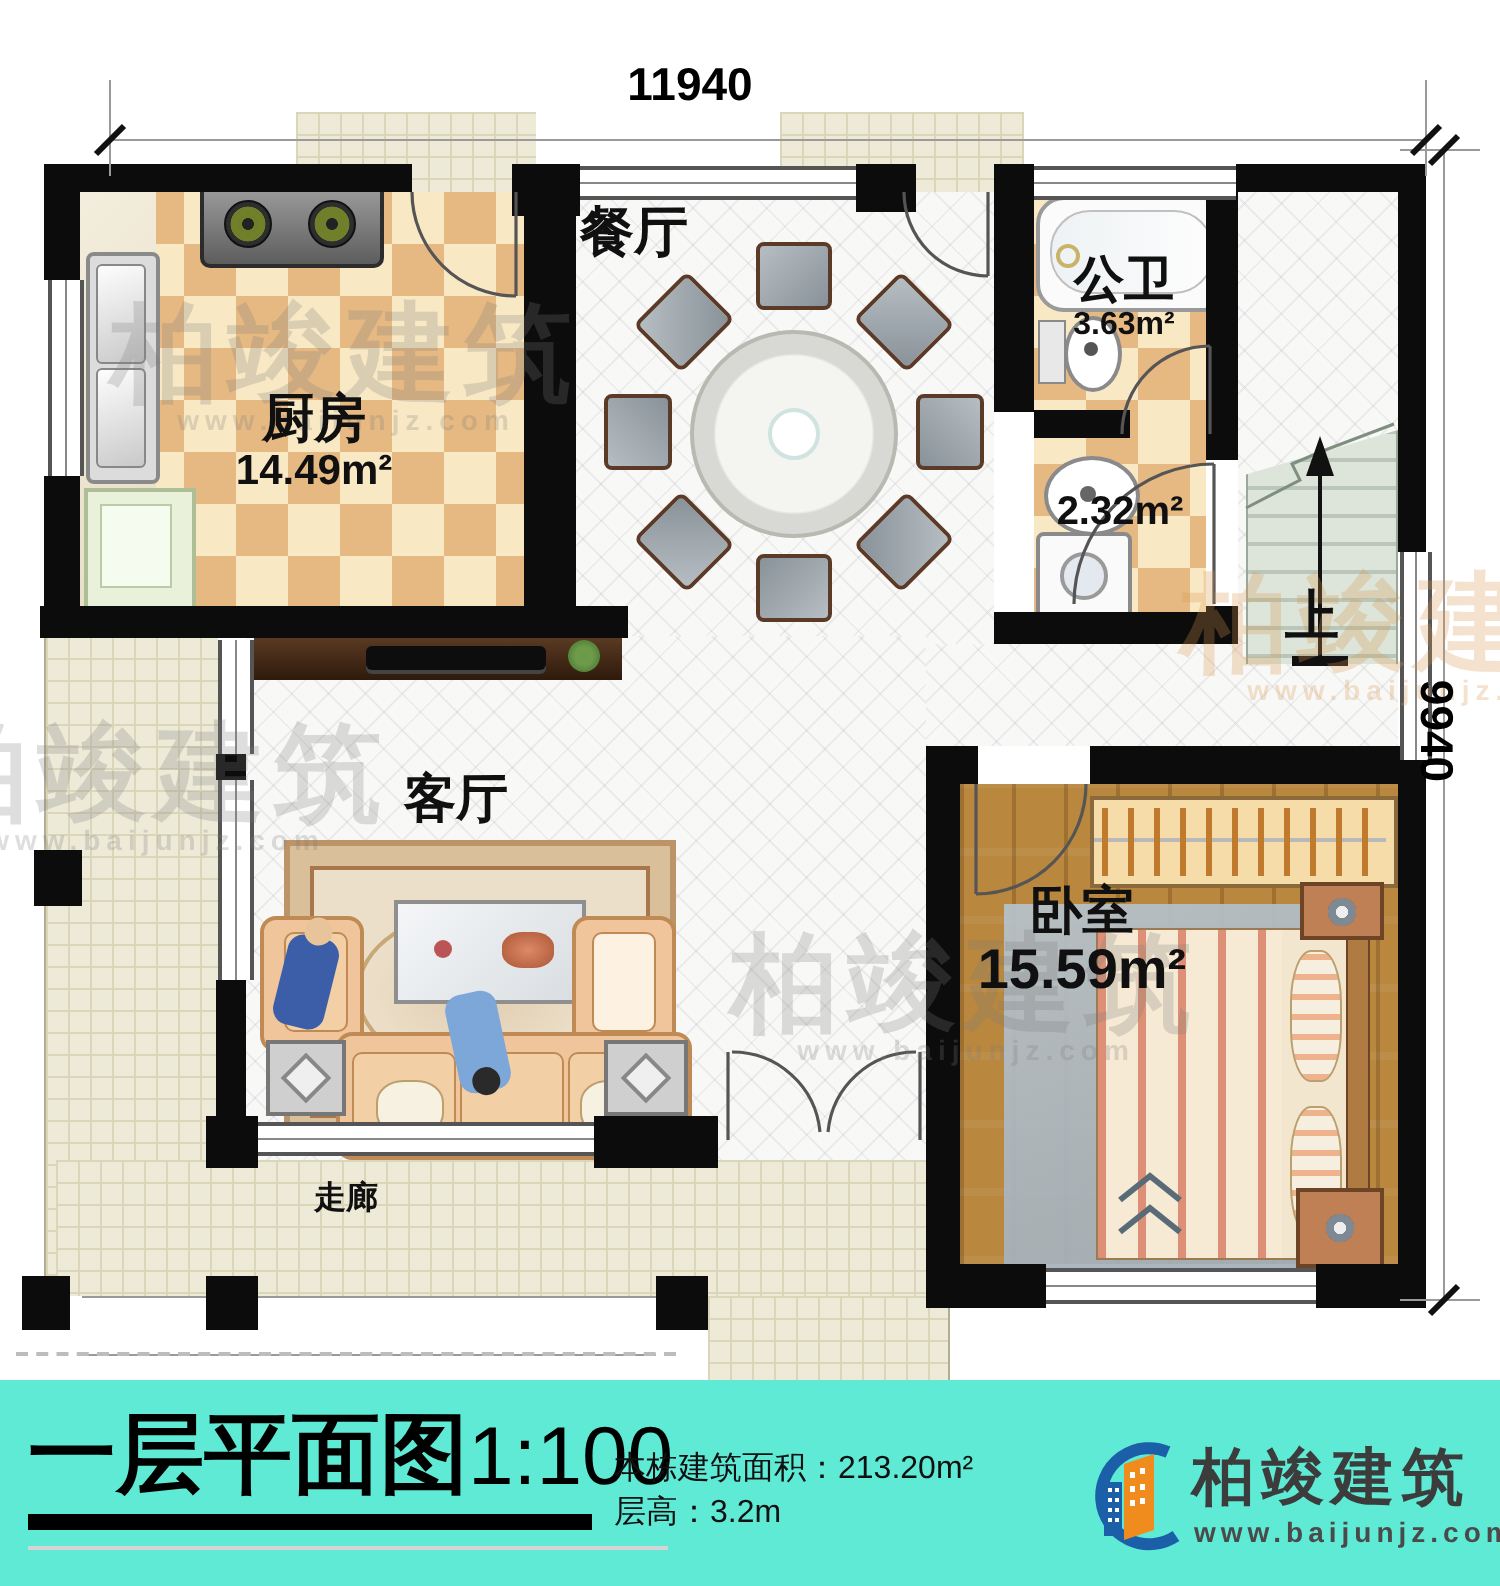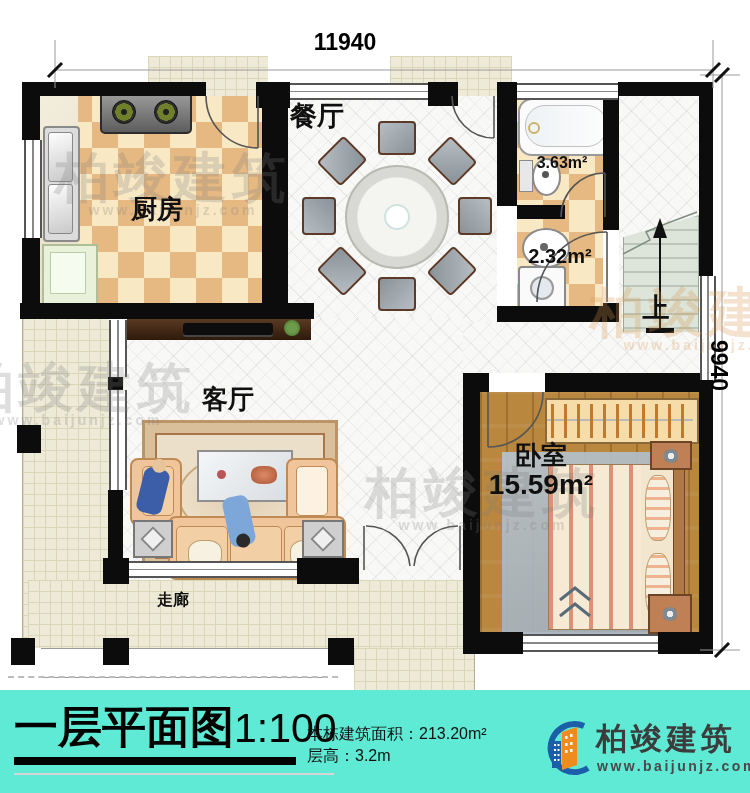--- a/index.html
+++ b/index.html
@@ -239,20 +239,22 @@
   </div>
   <div class="wm" style="left:590px;top:285px;color:rgba(215,150,80,.28)">
     <span class="t">柏竣建筑</span>
     <span class="u">www.baijunjz.com</span>
   </div>
 
   <div class="dim" style="left:290px;top:29px;width:110px">11940</div>
   <div class="dim" style="left:678px;top:352px;width:80px;transform:rotate(90deg)">9940</div>
   <div class="lbl" style="left:277px;top:102px;width:80px;font-size:27px">餐厅</div>
   <div class="lbl" style="left:92px;top:196px;width:130px;font-size:26px">厨房</div>
+  <div class="lbl" style="left:92px;top:225px;width:130px;font-size:21px">14.49m²</div>
+  <div class="lbl" style="left:512px;top:127px;width:100px;font-size:25px">公卫</div>
   <div class="lbl" style="left:512px;top:155px;width:100px;font-size:16px">3.63m²</div>
   <div class="lbl" style="left:505px;top:246px;width:110px;font-size:20px">2.32m²</div>
   <div class="lbl" style="left:163px;top:386px;width:130px;font-size:26px">客厅</div>
   <div class="lbl" style="left:481px;top:442px;width:120px;font-size:26px">卧室</div>
   <div class="lbl" style="left:481px;top:470px;width:120px;font-size:28px">15.59m²</div>
   <div class="lbl" style="left:118px;top:592px;width:110px;font-size:16px">走廊</div>
   <div class="lbl" style="left:634px;top:294px;width:44px;font-size:27px">上</div>
 
   <div class="abs" style="left:0;top:690px;width:750px;height:103px;background:#5eead4">
     <div class="abs" style="left:14px;top:8px;white-space:nowrap">

